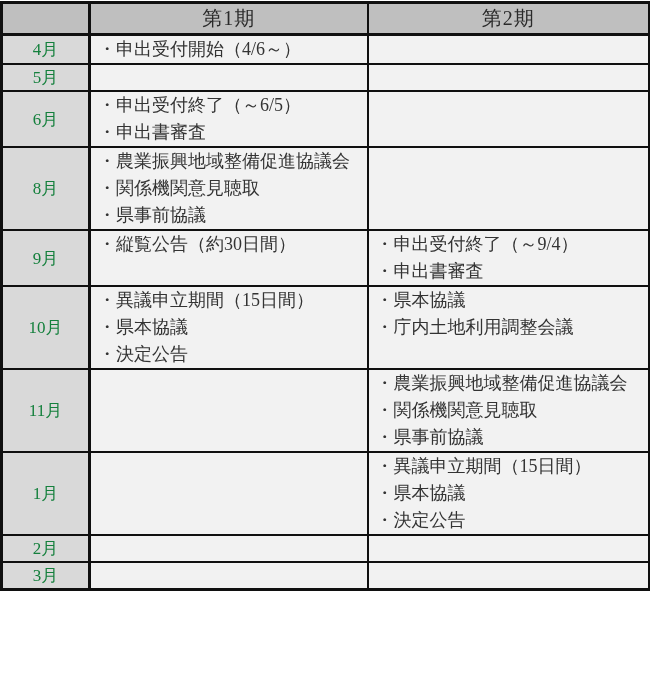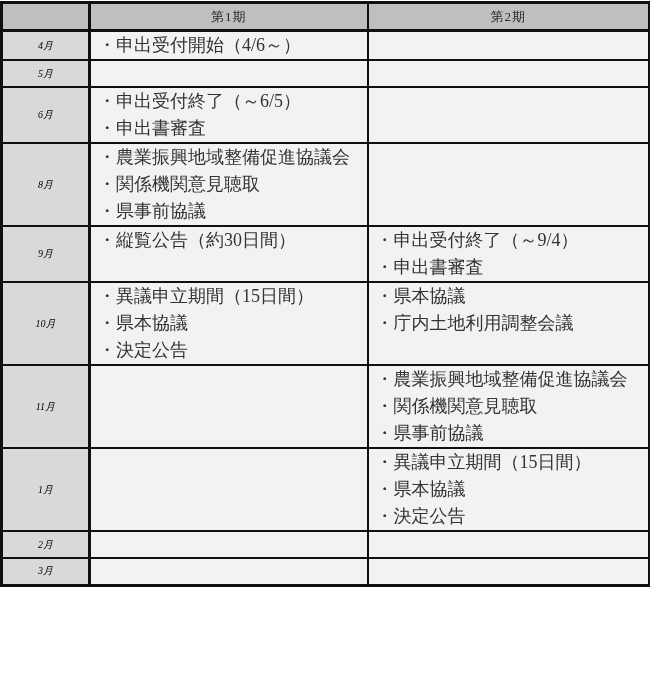--- a/index.html
+++ b/index.html
@@ -25,37 +25,36 @@
     border:3px solid var(--border);
   }
   th,td{
     border:2px solid var(--border);
     box-sizing:border-box;
     overflow:hidden;
   }
   thead th{
     background:var(--header-bg);
     font-weight:normal;
-    font-size:13px;
+    font-size:20px;
     text-align:center;
     height:28px;
     border-bottom:3px solid var(--border);
     color:#2a2a2a;
     letter-spacing:1px;
   }
   th.corner{border-right:3px solid var(--border);}
   td.month{
     background:var(--month-bg);
     text-align:center;
     vertical-align:middle;
-    font-size:10px;
+    font-size:17px;
     height:27px;
     border-right:3px solid var(--border);
-    color:#000000;
-    font-style:italic;
+    color:#15803d;
   }
   td.cell{
     background:var(--cell-bg);
     vertical-align:top;
     padding:0 4px 0 7px;
     font-size:18px;
   }
   .item{
     line-height:27px;
     white-space:nowrap;

